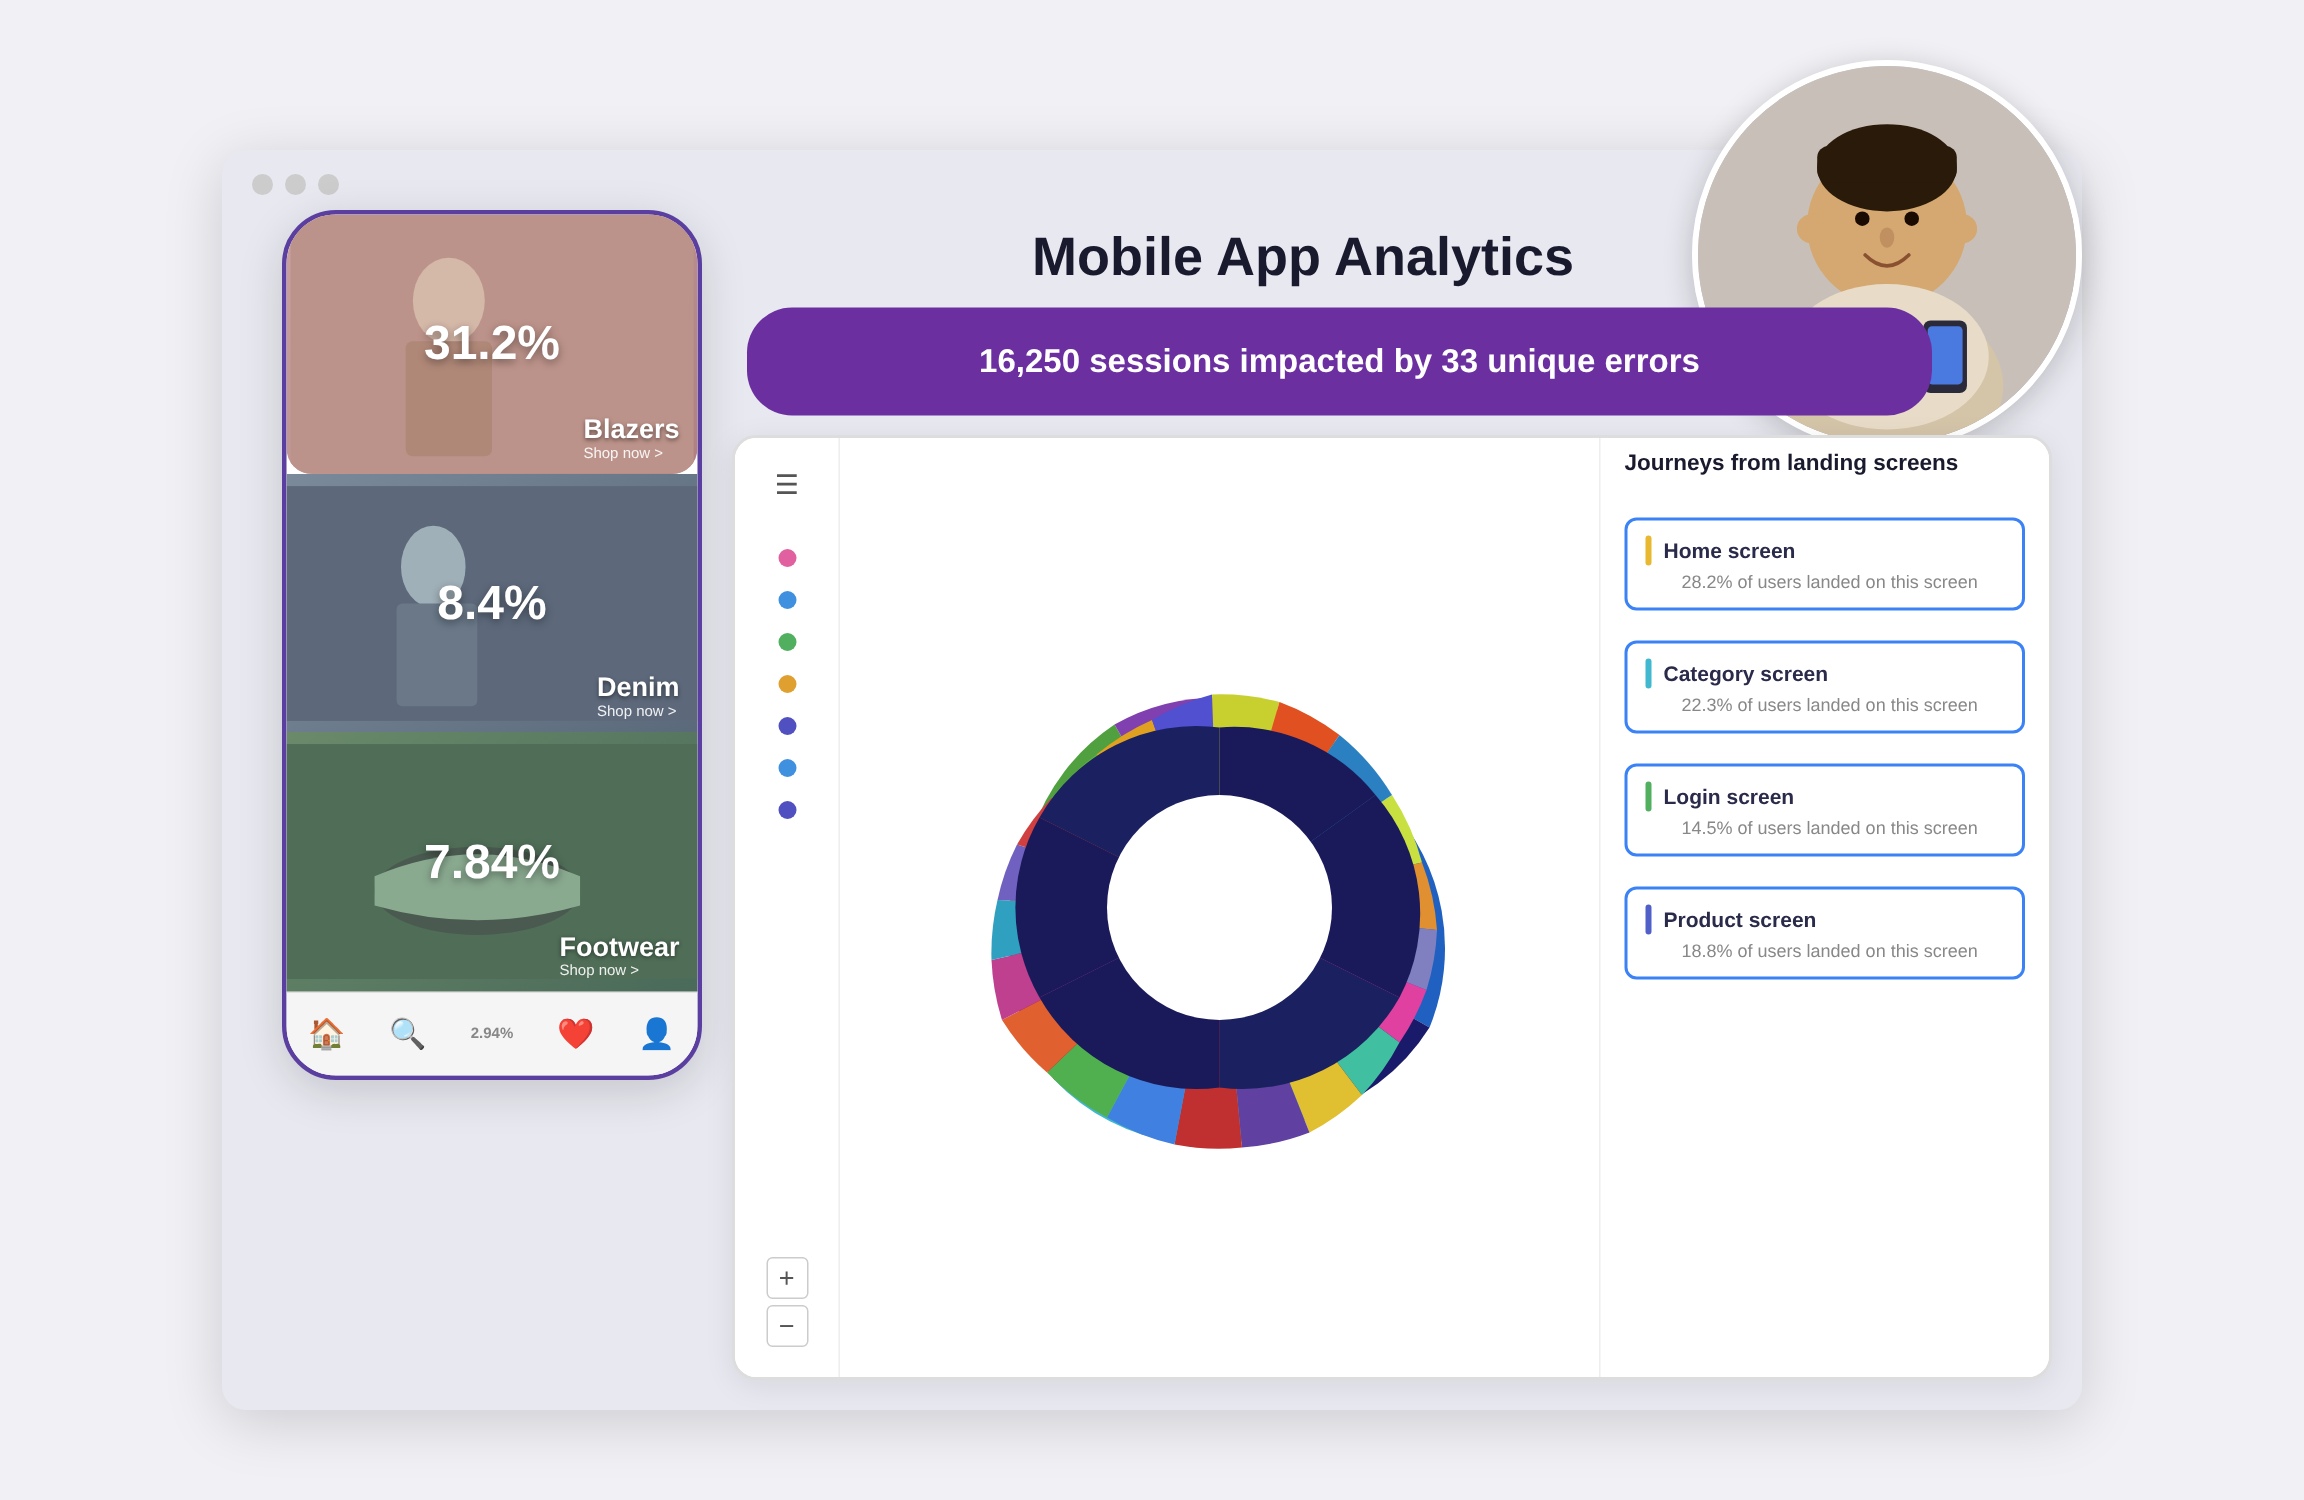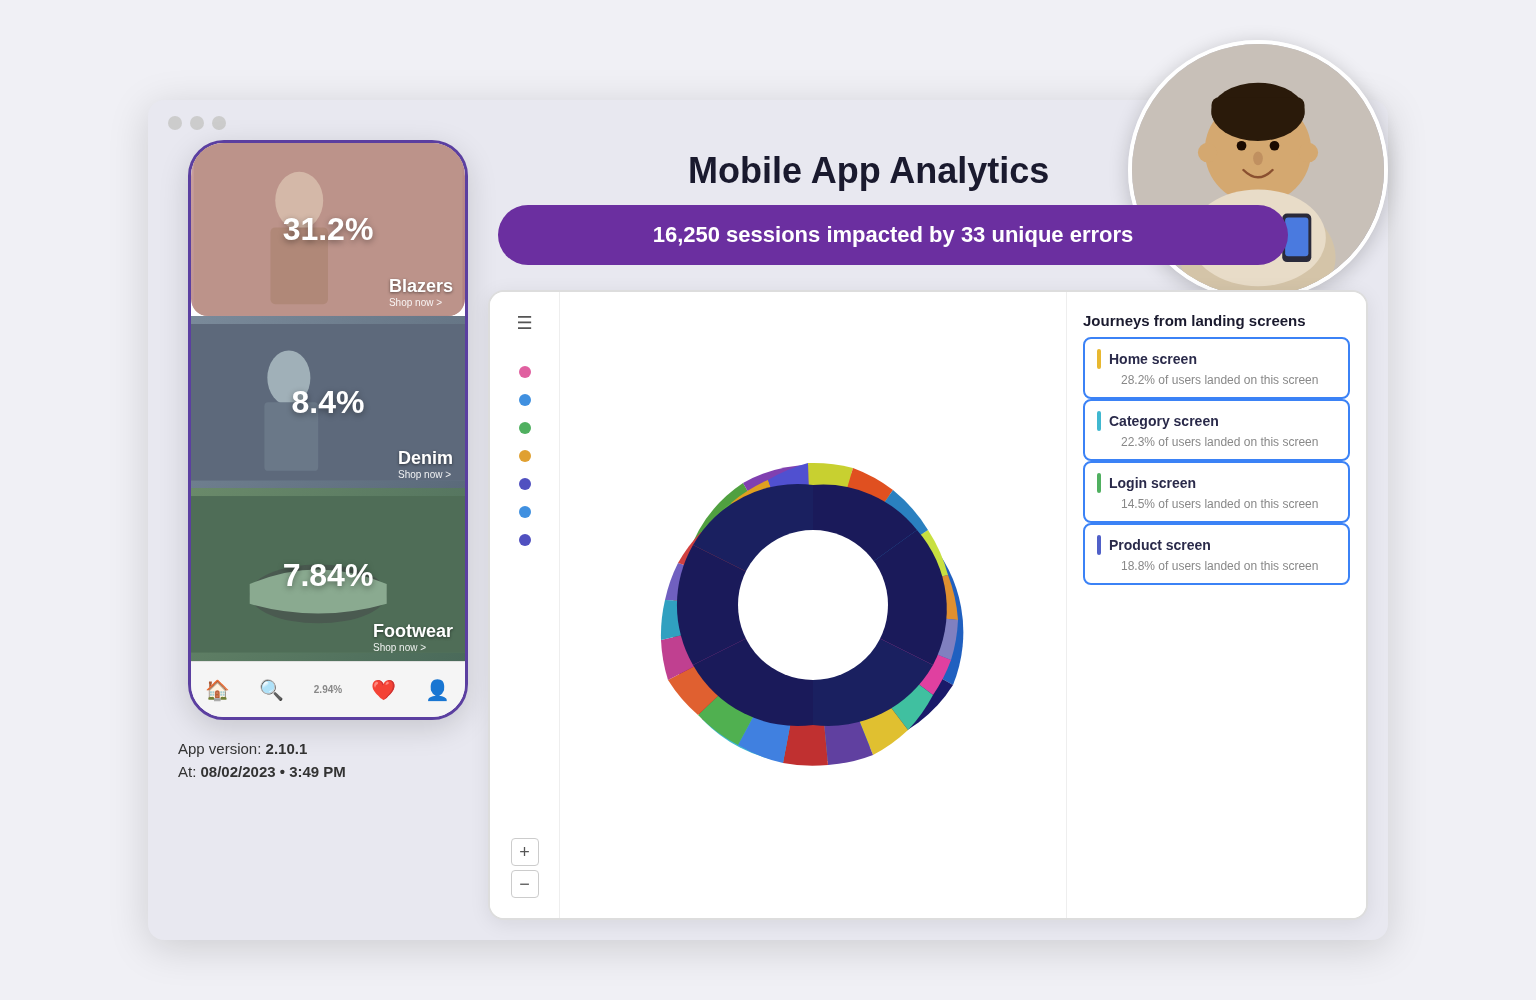--- a/index.html
+++ b/index.html
@@ -151,21 +151,21 @@
     }
     .phone-info-bold {
       font-weight: 700;
     }
     
     .highlight-banner {
       position: absolute;
       top: 165px;
       left: 430px;
       right: 180px;
-      height: 60px;
+      height: 72px;
       background: #6b2fa0;
       border-radius: 30px;
       display: flex;
       align-items: center;
       justify-content: center;
     }
     .highlight-banner-text {
       color: white;
       font-size: 22px;
       font-weight: 700;
@@ -232,24 +232,24 @@
       display: flex;
       align-items: center;
       justify-content: center;
       padding: 20px;
     }
     
     .journeys-panel {
       width: 300px;
       background: white;
       border-left: 1px solid #eee;
-      padding: 20px 16px;
+      padding: 8px 16px;
       display: flex;
       flex-direction: column;
-      gap: 0;
+      gap: 20px;
     }
     .journeys-title {
       font-size: 15px;
       font-weight: 700;
       color: #1a1a2e;
       margin-bottom: 8px;
     }
     .journey-item {
       background: white;
       border: 2px solid #3b82f6;
@@ -383,30 +383,20 @@
 
     <div class="phone-nav">
       <span class="nav-icon">🏠</span>
       <span class="nav-icon">🔍</span>
       <span class="nav-percent">2.94%</span>
       <span class="nav-icon">❤️</span>
       <span class="nav-icon">👤</span>
     </div>
   </div>
 
-  <div class="phone-info">
-    <div class="phone-info-line">
-      <span>App version:</span>
-      <span class="phone-info-bold">2.10.1</span>
-    </div>
-    <div class="phone-info-line">
-      <span>At:</span>
-      <span class="phone-info-bold">08/02/2023 • 3:49 PM</span>
-    </div>
-  </div>
 
   <div class="highlight-banner">
     <span class="highlight-banner-text">16,250 sessions impacted by 33 unique errors</span>
   </div>
 
   <div class="analytics-card">
 
     <div class="analytics-sidebar">
       <div class="menu-icon">☰</div>
       <div class="legend-dot" style="background:#e060a0;"></div>

